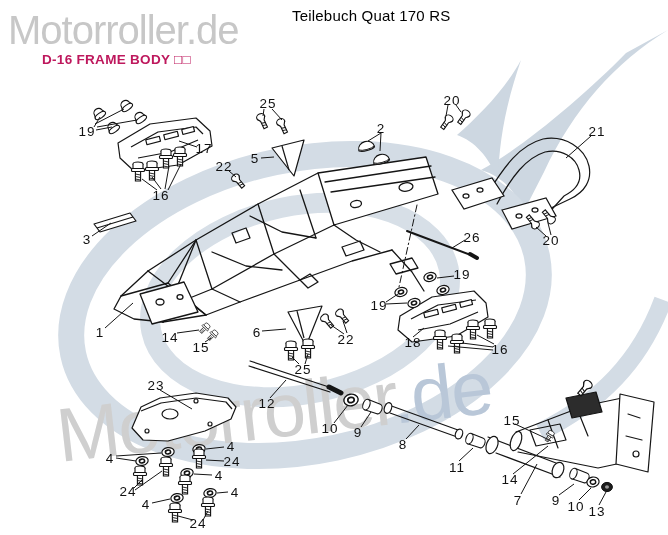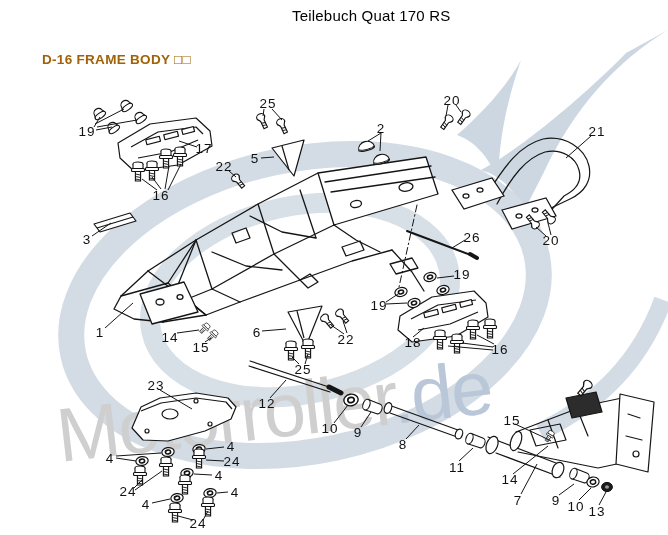--- a/index.html
+++ b/index.html
@@ -3,21 +3,21 @@
 <meta charset="utf-8">
 <style>
   html,body{margin:0;padding:0;background:#fff;}
   .stage{position:relative;width:668px;height:535px;background:#fff;overflow:hidden;
          font-family:"Liberation Sans",sans-serif;}
   .wm-top{position:absolute;left:8px;top:10px;font-size:40px;line-height:1;
           color:#c7c7c7;letter-spacing:-1px;white-space:nowrap;}
   .doc-title{position:absolute;left:292px;top:7px;font-size:15px;color:#000000;
              letter-spacing:.2px;white-space:nowrap;}
   .section-heading{position:absolute;left:42px;top:52px;font-size:13.5px;font-weight:bold;
-                   color:#a16207;letter-spacing:.3px;white-space:nowrap;}
+                   color:#be185d;letter-spacing:.3px;white-space:nowrap;}
   svg.diagram{position:absolute;left:0;top:0;}
   text.co{font-size:13.5px;fill:#111;letter-spacing:1px;}
   .wm-diag{font-size:76px;letter-spacing:-2px;}
 </style>
 </head>
 <body>
 
 <div class="stage">
 
   <svg class="diagram" width="668" height="535" viewBox="0 0 668 535">
@@ -336,15 +336,16 @@
         <line x1="228" y1="492" x2="217" y2="493" stroke="#151515" stroke-width="1"></line>
         <text x="235" y="492" class="co" text-anchor="middle" dominant-baseline="central">4</text>
         <line x1="152" y1="503" x2="170" y2="499" stroke="#151515" stroke-width="1"></line>
         <text x="146" y="504" class="co" text-anchor="middle" dominant-baseline="central">4</text>
         <line x1="193" y1="520" x2="178" y2="516" stroke="#151515" stroke-width="1"></line>
         <line x1="203" y1="520" x2="208" y2="511" stroke="#151515" stroke-width="1"></line>
         <text x="198" y="523" class="co" text-anchor="middle" dominant-baseline="central">24</text>
       </g>
   </svg>
 
+  <div class="wm-top">Motorroller.de</div>
   <div class="doc-title">Teilebuch Quat 170 RS</div>
   <div class="section-heading">D-16 FRAME BODY □□</div>
 </div>
 
 </body></html>

